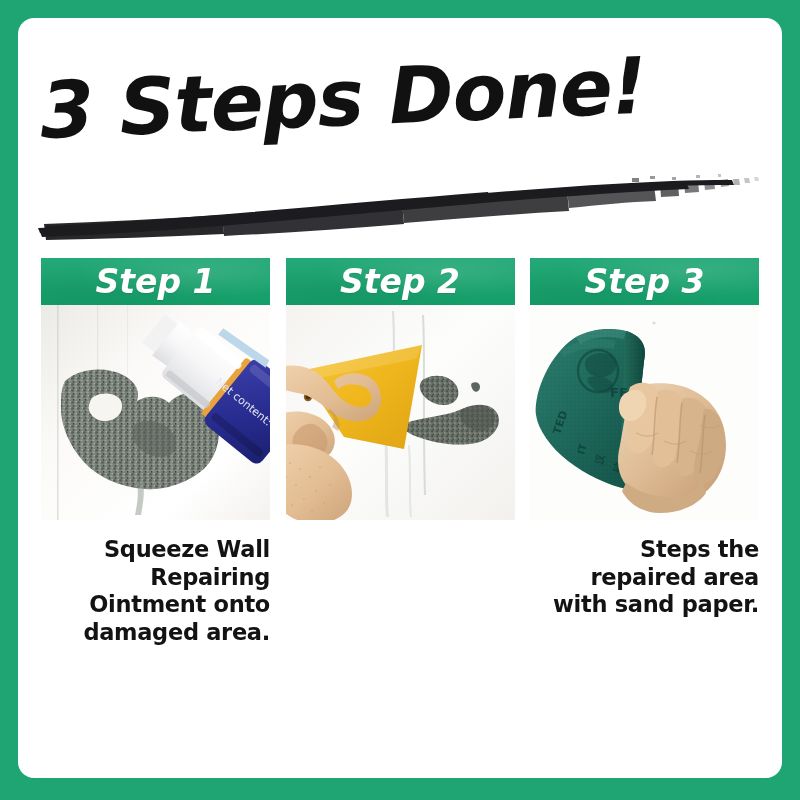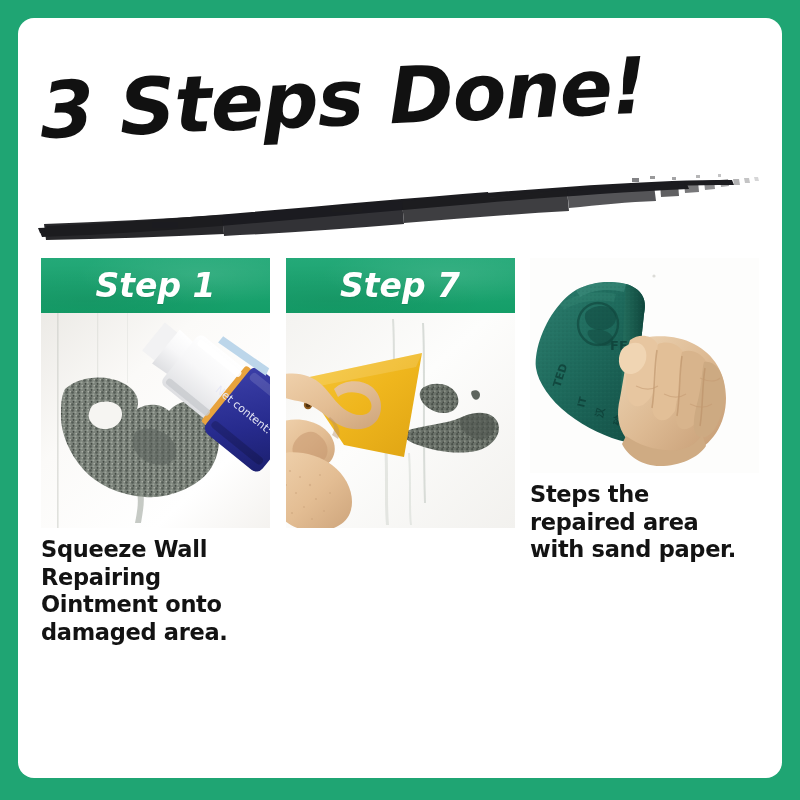--- a/index.html
+++ b/index.html
@@ -76,21 +76,21 @@
     justify-content: space-between;
   }
 
   .step-col {
     width: 229px;
     display: flex;
     flex-direction: column;
   }
 
   .step-header {
-    height: 55px;
+    height: 47px;
     background: linear-gradient(180deg, #24a978 0%, #149e68 100%);
     display: flex;
     align-items: center;
     justify-content: center;
     position: relative;
     overflow: hidden;
   }
 
   .step-header::after {
     
@@ -116,22 +116,22 @@
 
   .step-photo {
     height: 215px;
     width: 100%;
     position: relative;
     overflow: hidden;
     background: #f3f3f1;
   }
 
   .step-caption {
-    margin-top: 8px;
-    text-align: left;
+    margin-top: 16px;
+    text-align: right;
     font-family: "DejaVu Sans", sans-serif;
     font-weight: 700;
     font-size: 22.5px;
     line-height: 1.23;
     color: #131313;
     letter-spacing: -0.3px;
   }
 
   
   .clip { position: absolute; inset: 0; overflow: hidden; }
@@ -258,21 +258,21 @@
               <path d="M150,26 L206,22 L208,30 L150,34 Z" fill="#bcd6ea"></path>
             </g>
           </svg>
         </div>
 
         <div class="step-caption">Squeeze Wall Repairing Ointment onto damaged area.</div>
       </div>
 
       <div class="step-col">
         <div class="step-header">
-          <span class="step-header-label">Step 7</span>
+          <span class="step-header-label">Step 2</span>
         </div>
 
         <div class="step-photo">
           <svg class="clip" viewBox="0 0 229 215" preserveAspectRatio="none">
             <defs>
               <linearGradient id="wall2" x1="0" y1="0" x2="1" y2="1">
                 <stop offset="0%" stop-color="#f4f3f0"></stop>
                 <stop offset="45%" stop-color="#fdfdfc"></stop>
                 <stop offset="100%" stop-color="#f2f1ee"></stop>
               </linearGradient>
@@ -345,20 +345,23 @@
                 <circle cx="0" cy="172" r="1"></circle>
             </g>
 
             <path d="M44,104 C52,110 56,120 52,126 L46,122 C50,116 48,110 42,106 Z" fill="#b88f67" opacity="0.45"></path>
           </svg>
         </div>
 
       </div>
 
       <div class="step-col">
+        <div class="step-header">
+          <span class="step-header-label">Step 3</span>
+        </div>
 
         <div class="step-photo">
           <svg class="clip" viewBox="0 0 229 215" preserveAspectRatio="none">
             <defs>
               <linearGradient id="paperG" x1="0" y1="0" x2="1" y2="1">
                 <stop offset="0%" stop-color="#2d7e6e"></stop>
                 <stop offset="45%" stop-color="#1e6a5c"></stop>
                 <stop offset="100%" stop-color="#134f45"></stop>
               </linearGradient>
               <linearGradient id="paperG2" x1="0" y1="0" x2="1" y2="0">

